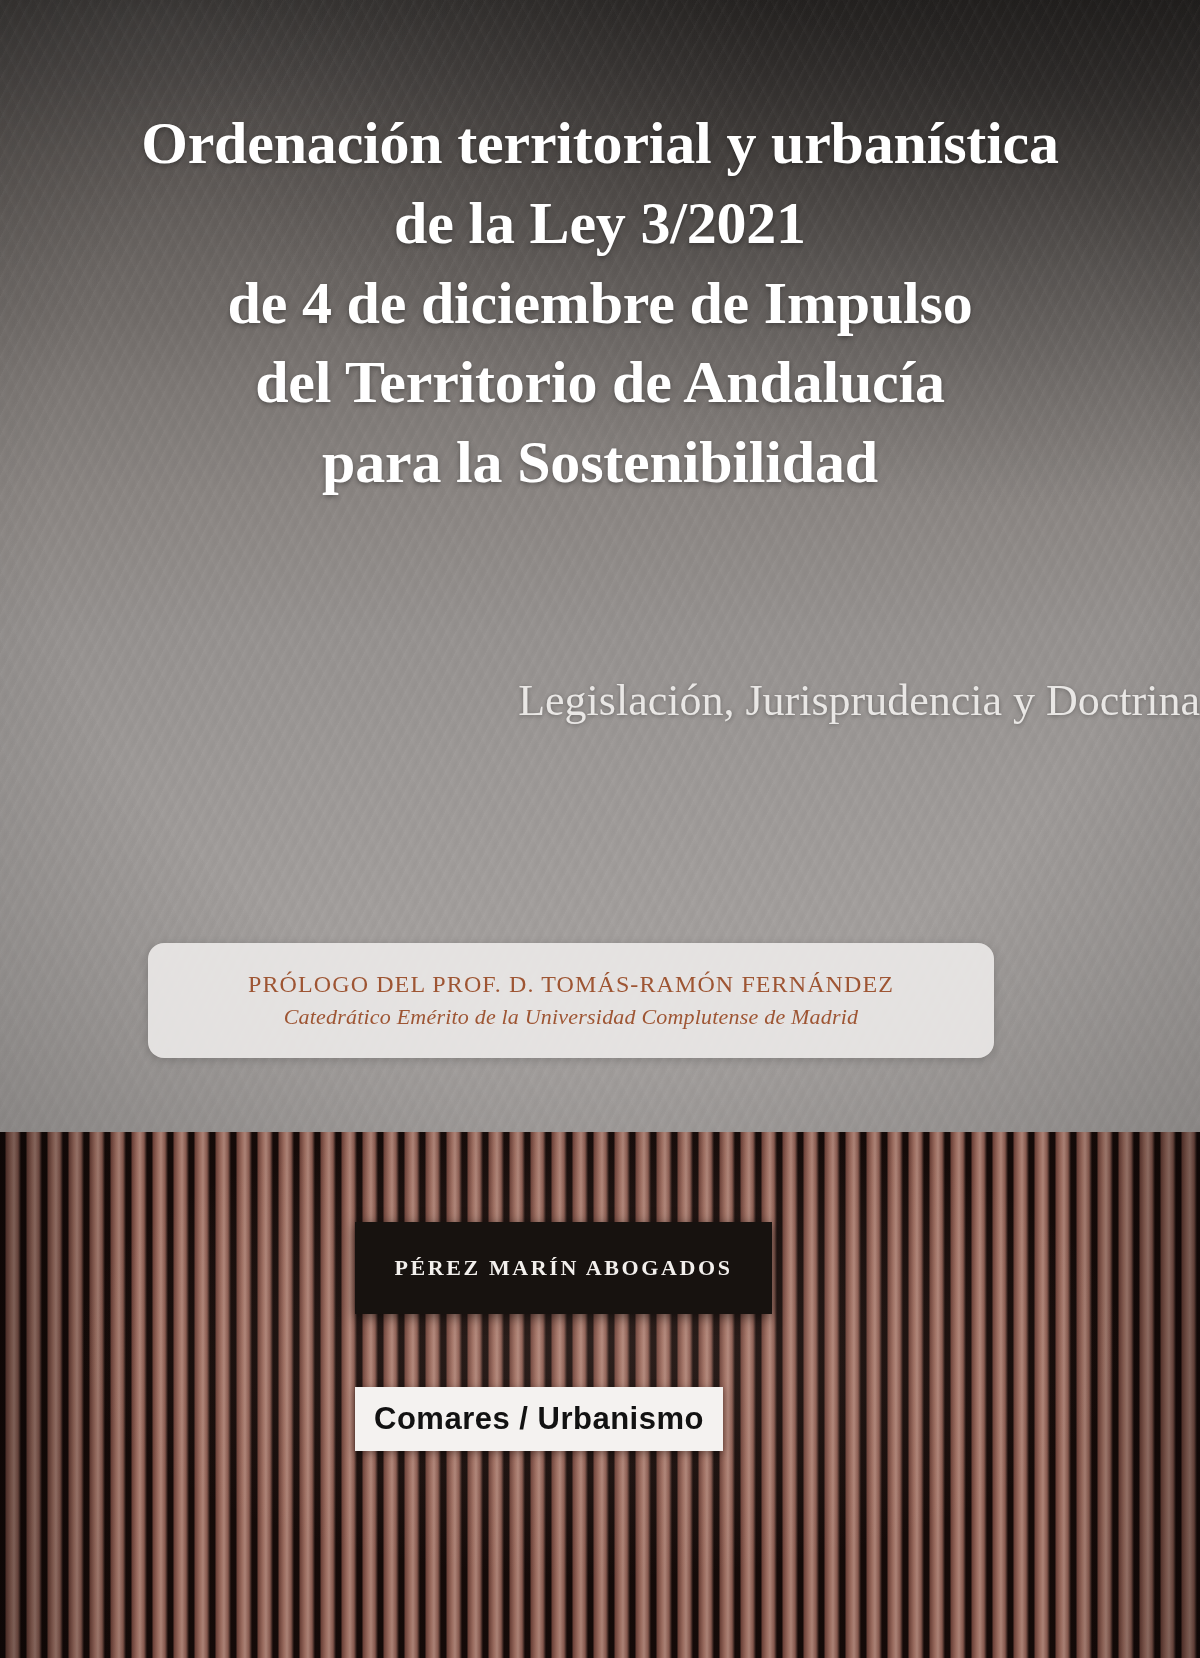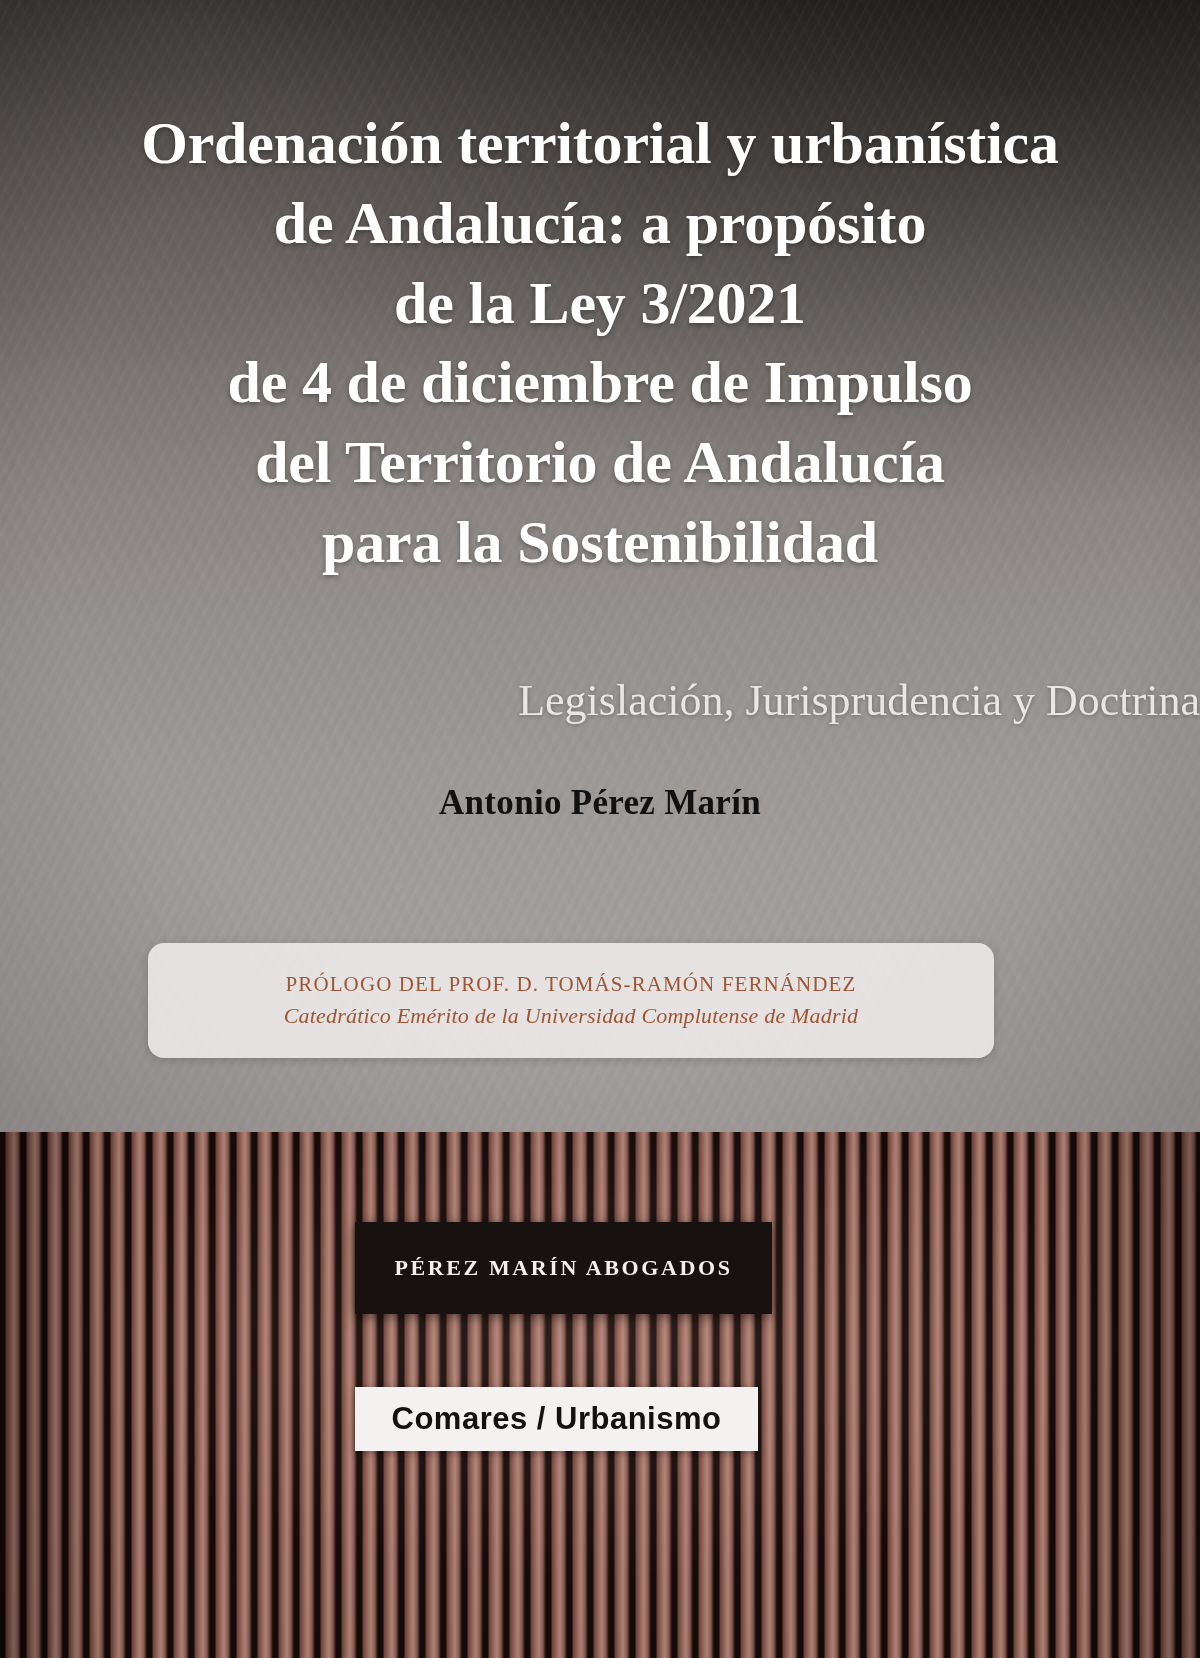--- a/index.html
+++ b/index.html
@@ -110,21 +110,21 @@
     background: rgba(238,236,234,0.88);
     border-radius: 16px;
     box-shadow: 0 2px 10px rgba(0,0,0,0.18);
     display: flex;
     flex-direction: column;
     align-items: center;
     justify-content: center;
   }
   .plaque-line1 {
     color: #9e5533;
-    font-size: 21px;
+    font-size: 24px;
     letter-spacing: 1.1px;
     font-variant: small-caps;
     text-transform: uppercase;
     margin-bottom: 6px;
   }
   .plaque-line2 {
     color: #9e5533;
     font-size: 22px;
     font-style: italic;
     letter-spacing: 0.2px;
@@ -178,21 +178,21 @@
     font-size: 22px;
     font-weight: bold;
     letter-spacing: 2.6px;
   }
 
   
   .publisher-plate {
     position: absolute;
     left: 355px;
     top: 1387px;
-    width: 403px;
+    width: 368px;
     height: 64px;
     background: #f4f2f0;
     display: flex;
     align-items: center;
     justify-content: center;
     box-shadow: 0 2px 8px rgba(0,0,0,0.35);
   }
   .publisher-text {
     color: #121212;
     font-family: "Liberation Sans", sans-serif;
@@ -205,30 +205,28 @@
 <body>
 
 <div class="cover">
 
   <div class="top-area"></div>
   <div class="top-noise"></div>
   <div class="top-vignette"></div>
 
   <div class="title-block">
     <div class="title-line">Ordenación territorial y urbanística</div>
-    <div class="title-line">de Andalucía: a propósito</div>
     <div class="title-line">de la Ley 3/2021</div>
     <div class="title-line">de 4 de diciembre de Impulso</div>
     <div class="title-line">del Territorio de Andalucía</div>
     <div class="title-line">para la Sostenibilidad</div>
   </div>
 
   <div class="subtitle">Legislación, Jurisprudencia y Doctrina</div>
 
-  <div class="author">Antonio Pérez Marín</div>
 
   <div class="plaque">
     <div class="plaque-line1">PRÓLOGO DEL PROF. D. TOMÁS-RAMÓN FERNÁNDEZ</div>
     <div class="plaque-line2">Catedrático Emérito de la Universidad Complutense de Madrid</div>
   </div>
 
   <div class="stripes-real"></div>
   <div class="stripes-shade"></div>
 
   <div class="firm-plate">

